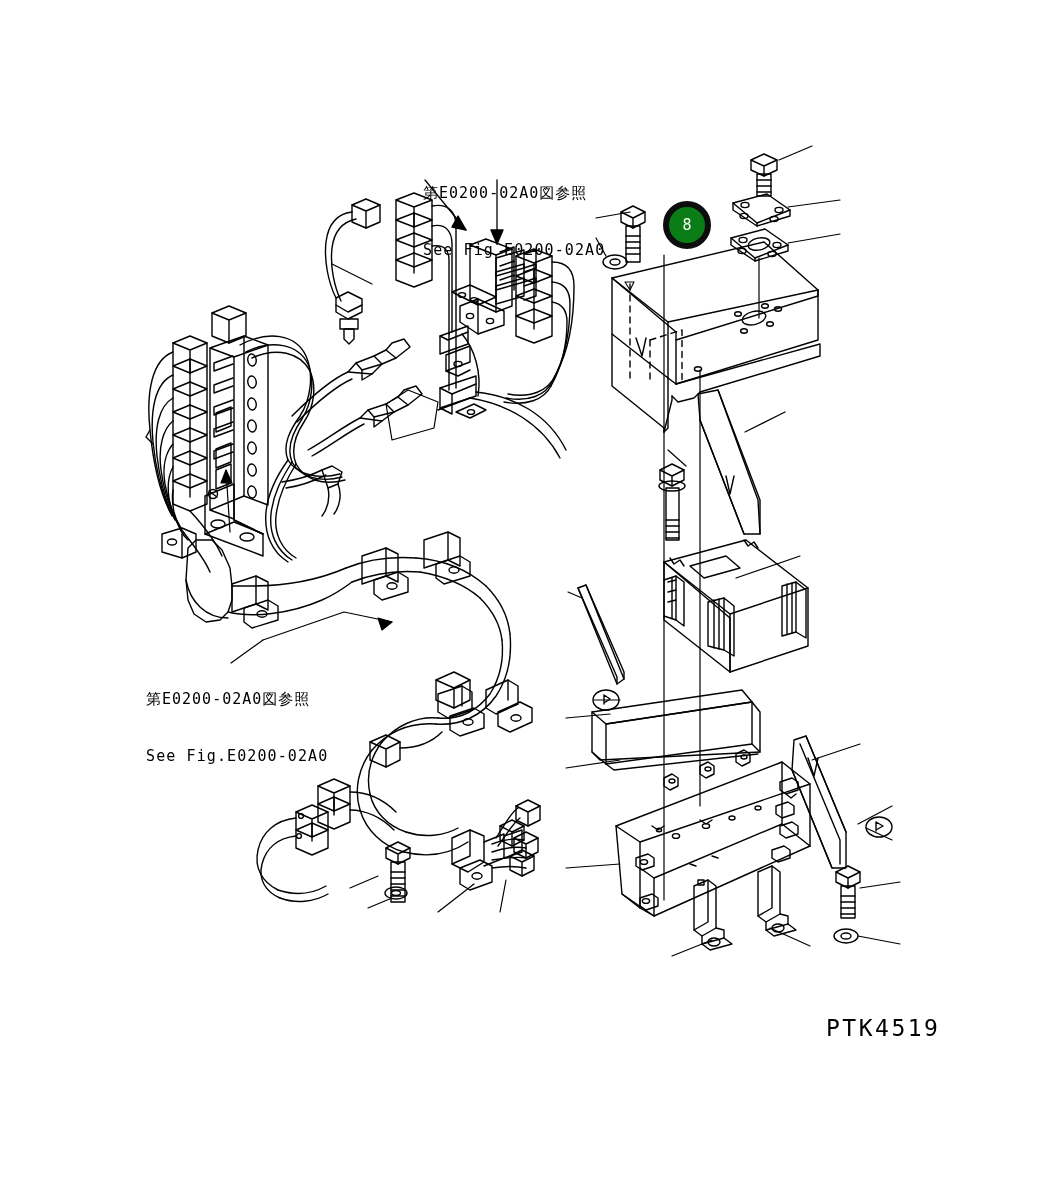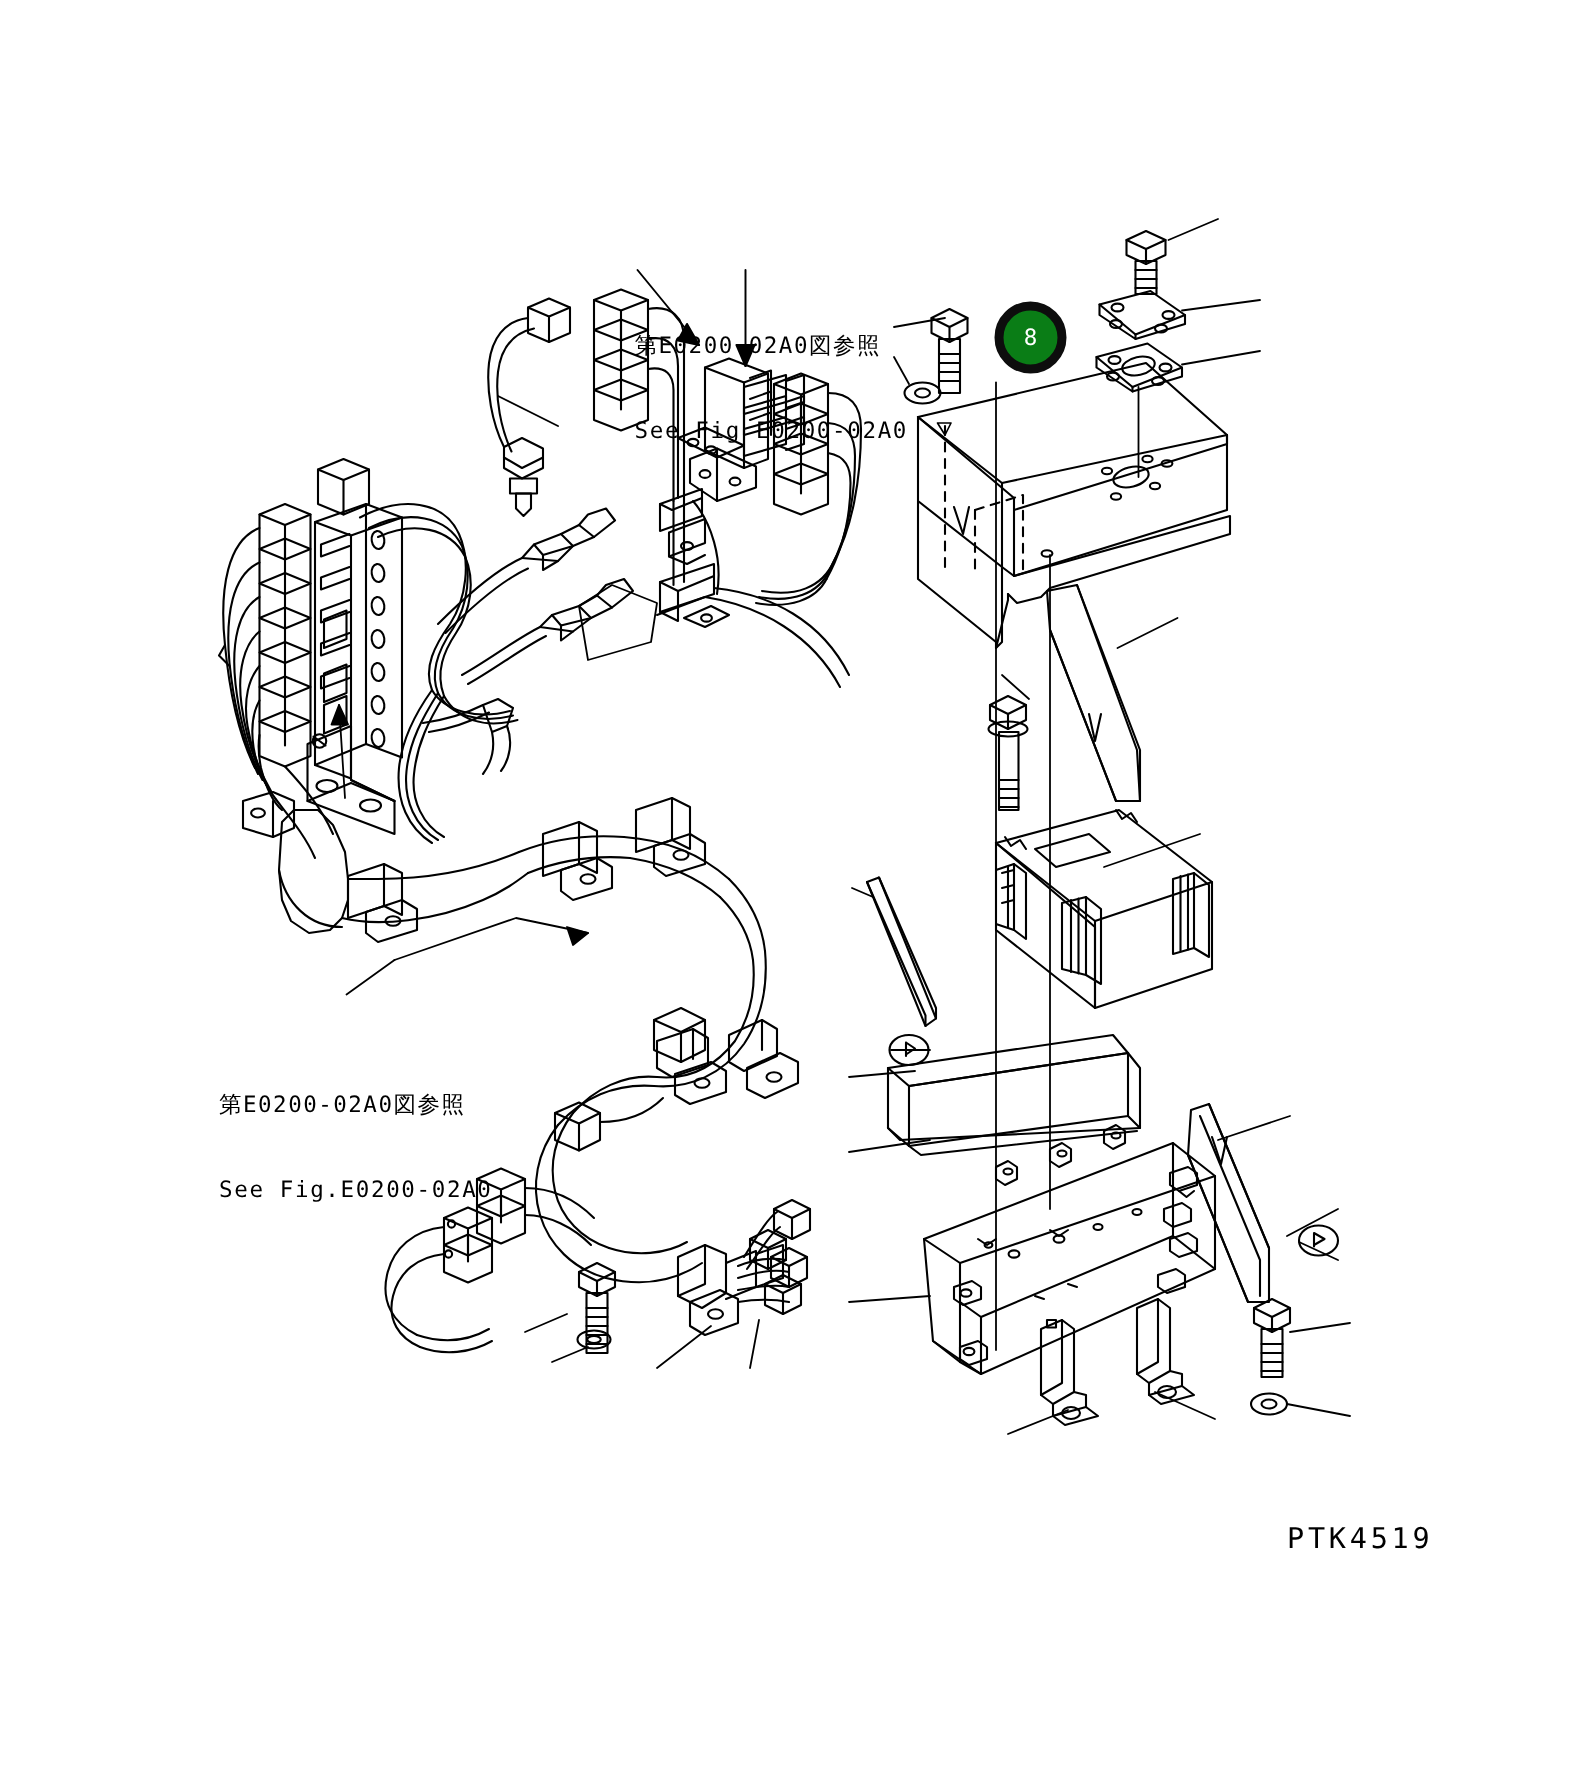--- a/index.html
+++ b/index.html
@@ -16,29 +16,29 @@
 
   .lbl{
     position:absolute;
     font-family:"DejaVu Sans Mono","Liberation Mono",monospace;
     font-size:15px;
     line-height:19px;
     white-space:pre;
     letter-spacing:0.5px;
     color:#000;
   }
-  .lbl .jp{display:block;letter-spacing:1px;margin-top:37px;}
+  .lbl .jp{display:block;letter-spacing:1px;}
   .lbl .en{display:block;letter-spacing:1.1px;}
 
   #ref-top{left:423px;top:146px;}
   #ref-bottom{left:146px;top:652px;}
 
   #drawing-no{
-    position:absolute;left:858px;top:1015px;
-    font-size:19px;letter-spacing:2.5px;
+    position:absolute;left:826px;top:1015px;
+    font-size:23px;letter-spacing:2.5px;
     font-family:"DejaVu Sans Mono","Liberation Mono",monospace;
   }
 
   #callout-8{
     position:absolute;left:663px;top:201px;
     width:48px;height:48px;border-radius:50%;
     background:#0a7d16;
     border:6px solid #0d0d0d;
     box-sizing:border-box;
     display:flex;align-items:center;justify-content:center;

